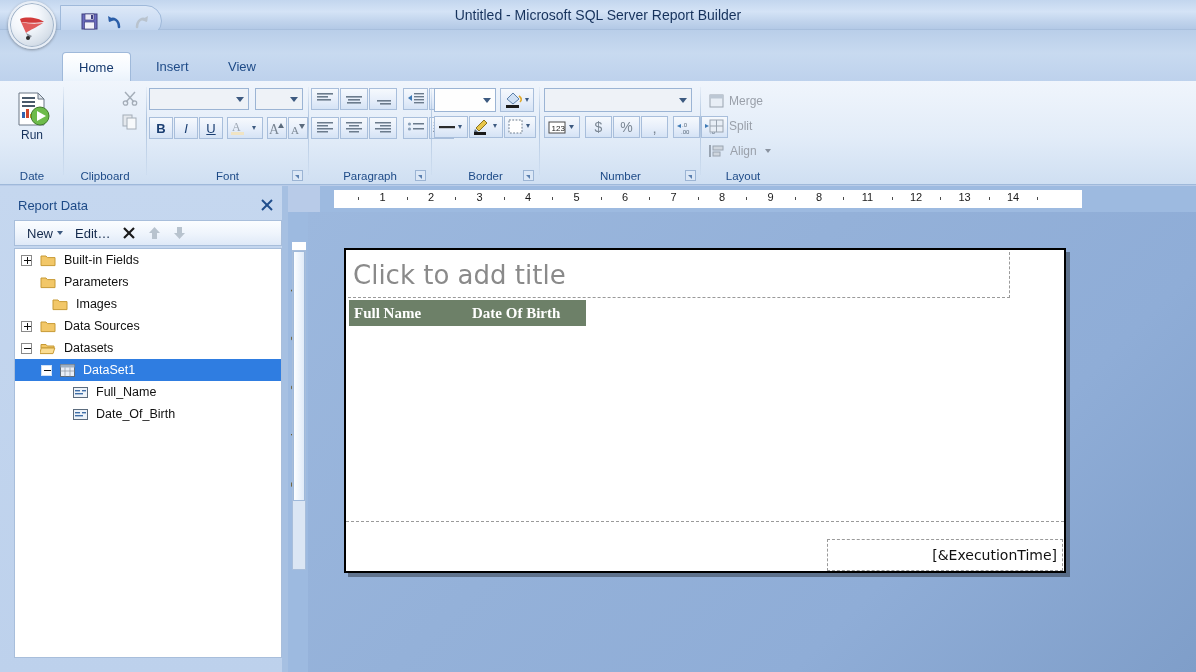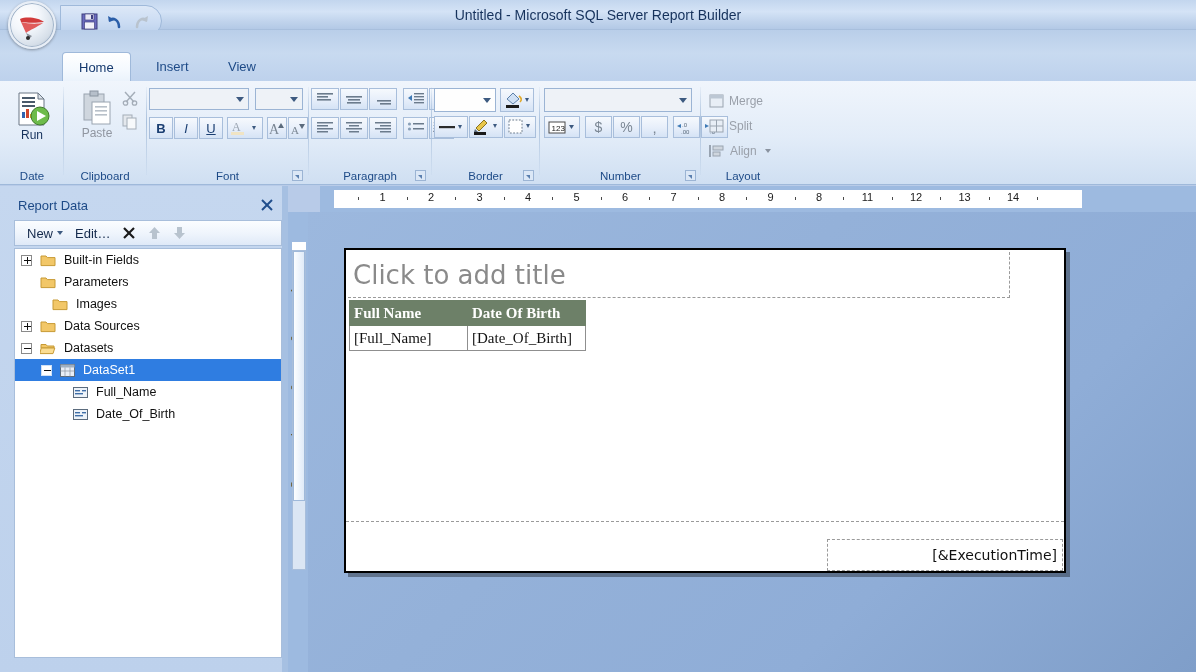--- a/index.html
+++ b/index.html
@@ -304,31 +304,20 @@
           <circle cx="27" cy="26" r="9" fill="#6dbb4a" stroke="#3f7a2a"></circle>
           <path d="M24 21 L33 26 L24 31 Z" fill="#ffffff"></path>
         </svg>
         <div class="lbl">Run</div>
       </div>
       <div class="glabel">Date</div>
     </div>
     <div class="gsep" style="left:63px;"></div>
 
     <div class="group" style="left:66px; width:78px;">
-      <div class="bigbtn disabled" style="left:2px;">
-        <svg width="34" height="36" viewBox="0 0 34 36">
-          <rect x="4" y="4" width="20" height="26" fill="#cfd6de" stroke="#9aa4b0"></rect>
-          <rect x="10" y="1" width="8" height="5" fill="#b6bfca" stroke="#8a94a0"></rect>
-          <rect x="12" y="12" width="18" height="22" fill="#ffffff" stroke="#9aa4b0"></rect>
-          <rect x="15" y="16" width="12" height="1.6" fill="#b8c0c9"></rect>
-          <rect x="15" y="20" width="12" height="1.6" fill="#b8c0c9"></rect>
-          <rect x="15" y="24" width="12" height="1.6" fill="#b8c0c9"></rect>
-        </svg>
-        <div class="lbl">Paste</div>
-      </div>
       <div class="smallbtn" style="left:54px; top:6px; width:20px; height:20px;">
         <svg width="16" height="16" viewBox="0 0 16 16">
           <line x1="3" y1="2" x2="12" y2="12" stroke="#a4adb8" stroke-width="1.4"></line>
           <line x1="13" y1="2" x2="4" y2="12" stroke="#a4adb8" stroke-width="1.4"></line>
           <circle cx="3.5" cy="13" r="2.2" fill="none" stroke="#a4adb8" stroke-width="1.3"></circle>
           <circle cx="12.5" cy="13" r="2.2" fill="none" stroke="#a4adb8" stroke-width="1.3"></circle>
         </svg>
       </div>
       <div class="smallbtn" style="left:54px; top:30px; width:20px; height:20px;">
         <svg width="16" height="16" viewBox="0 0 16 16">
@@ -772,24 +761,20 @@
         <span class="ttext">Click to add title</span>
       </div>
 
       <div class="tablix">
         <table class="tbl">
           <tbody>
               <tr class="hdr">
             <td class="c1">Full Name</td>
             <td class="c2">Date Of Birth</td>
           </tr>
-          <tr class="body">
-            <td class="c1">[Full_Name]</td>
-            <td class="c2">[Date_Of_Birth]</td>
-          </tr>
         </tbody>
           </table>
       </div>
 
       <div class="footer-sep"></div>
 
       <div class="footer-tb">
         <span class="ftext">[&amp;ExecutionTime]</span>
       </div>
     </div>

